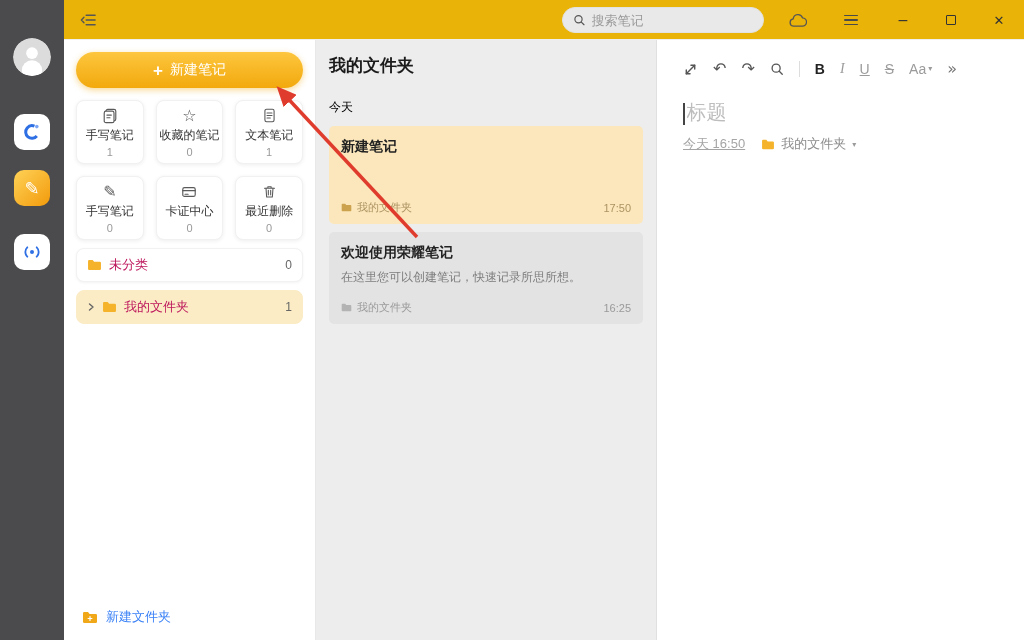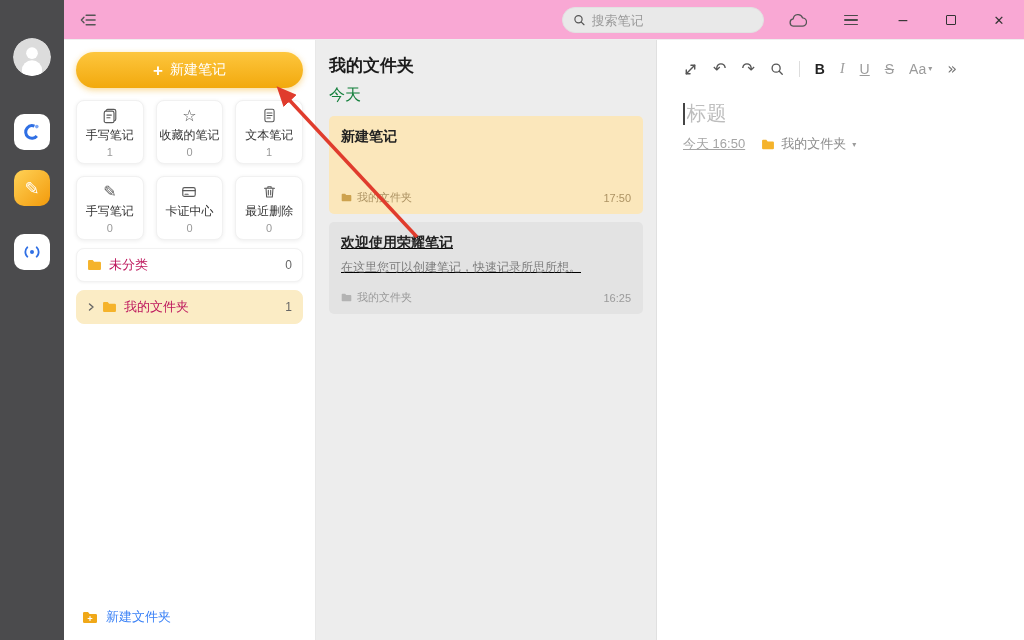--- a/index.html
+++ b/index.html
@@ -17,21 +17,21 @@
   .rail-avatar { margin-top:38px; width:38px; height:38px; border-radius:50%; overflow:hidden; cursor:pointer; }
   .rail-icon { width:36px; height:36px; border-radius:10px; background:#fff;
                display:flex; align-items:center; justify-content:center; cursor:pointer; }
   .rail-icon.sync { margin-top:38px; }
   .rail-icon.notes { margin-top:20px; background:linear-gradient(135deg,#ffd257,#f29a0b); }
   .rail-icon.cast { margin-top:28px; }
   .rail-pencil { color:#fff; font-size:18px; font-family:"DejaVu Sans",sans-serif; }
 
   
   .main { flex:1; display:flex; flex-direction:column; }
-  .topbar { height:40px; background:#f9a8d4; position:relative; border-bottom:1px solid #efefef; flex:none; }
+  .topbar { height:40px; background:#eab308; position:relative; border-bottom:1px solid #efefef; flex:none; }
   .collapse-btn { position:absolute; left:16px; top:12px; cursor:pointer; }
   .searchbox { position:absolute; left:498px; top:7px; width:202px; height:26px;
                background:#e9e9e9; border:1px solid #e2e2e2; border-radius:13px;
                display:flex; align-items:center; padding:0 10px; gap:6px; }
   .searchbox input { border:none; outline:none; background:transparent; font-size:13px; color:#333; width:100%;
                      font-family:inherit; }
   .searchbox input::placeholder { color:#9a9a9a; }
   .tb-icon { position:absolute; top:10px; width:22px; height:20px; display:flex; align-items:center; justify-content:center; cursor:pointer; }
   .tb-cloud { left:722px; }
   .tb-menu  { left:776px; }
@@ -71,24 +71,24 @@
   .folder-count { font-size:12px; color:#666; }
   .chev { width:8px; height:8px; flex:none; }
   .new-folder { position:absolute; left:18px; bottom:14px; display:flex; align-items:center; gap:8px; cursor:pointer; }
   .new-folder span { font-size:13px; color:#3b82f6; }
 
   
   .panel-list { width:341px; flex:none; background:#ededed; padding:14px 13px;
                 border-right:1px solid #e0e0e0; position:relative; }
   .list-title { font-size:17px; font-weight:bold; color:#1b1b1b; }
   .list-subtitle { margin-top:8px; font-size:12px; color:#999; }
-  .list-section { margin-top:8px; font-size:16px; color:#15803d; }
+  .list-section { margin-top:22px; font-size:12px; color:#000000; }
   .note-card { margin-top:10px; border-radius:5px; padding:12px; position:relative; cursor:pointer; }
   .note-card.selected { background:#fbe7bb; height:98px; }
-  .note-card.plain { margin-top:8px; background:#e3e3e3; height:92px;text-decoration:underline; }
+  .note-card.plain { margin-top:8px; background:#e3e3e3; height:92px; }
   .note-title { font-size:14px; font-weight:bold; color:#222; }
   .note-preview { margin-top:7px; font-size:12px; color:#7d7d7d; line-height:1.4; }
   .note-footer { position:absolute; left:12px; right:12px; bottom:9px;
                  display:flex; align-items:center; justify-content:space-between; }
   .nf-left { display:flex; align-items:center; gap:5px; }
   .note-card.selected .nf-text, .note-card.selected .nf-time { color:#ad9363; }
   .note-card.plain .nf-text, .note-card.plain .nf-time { color:#9a9a9a; }
   .nf-text, .nf-time { font-size:11px; }
 
   
@@ -98,21 +98,21 @@
              font-family:"DejaVu Sans",sans-serif; font-size:16px; line-height:1; }
   .et-divider { width:1px; height:16px; background:#ddd; }
   .fmt { font-size:14px; color:#9b9b9b; font-family:"Liberation Sans",sans-serif; }
   .fmt.bold { font-weight:bold; color:#222; }
   .fmt.italic { font-style:italic; font-family:"Liberation Serif",serif; }
   .fmt.underline { text-decoration:underline; }
   .fmt.strike { text-decoration:line-through; }
   .fontbtn { gap:2px; }
   .fontbtn .caret { font-size:8px; color:#9b9b9b; }
   .more-glyph { font-size:16px; color:#777; }
-  .editor-title-row { margin-top:18px; display:flex; align-items:flex-end; }
+  .editor-title-row { margin-top:18px; display:flex; align-items:flex-end;font-family:Liberation Mono, monospace; }
   .caret-bar { width:1.5px; height:22px; background:#444; margin-right:2px; flex:none; }
   .editor-title { border:none; outline:none; font-size:20px; color:#333; width:100%; font-family:inherit; }
   .editor-title::placeholder { color:#bdbdbd; }
   .editor-meta { margin-top:10px; display:flex; align-items:center; gap:16px; }
   .meta-time { font-size:13px; color:#a5a5a5;text-decoration:underline; }
   .meta-folder { display:flex; align-items:center; gap:6px; cursor:pointer; }
   .meta-folder span { font-size:13px; color:#8c8c8c; }
   .meta-folder .caret { font-size:8px; color:#9b9b9b; font-family:"DejaVu Sans",sans-serif; }
 
   .annotation { position:absolute; left:0; top:0; pointer-events:none; z-index:50; }

